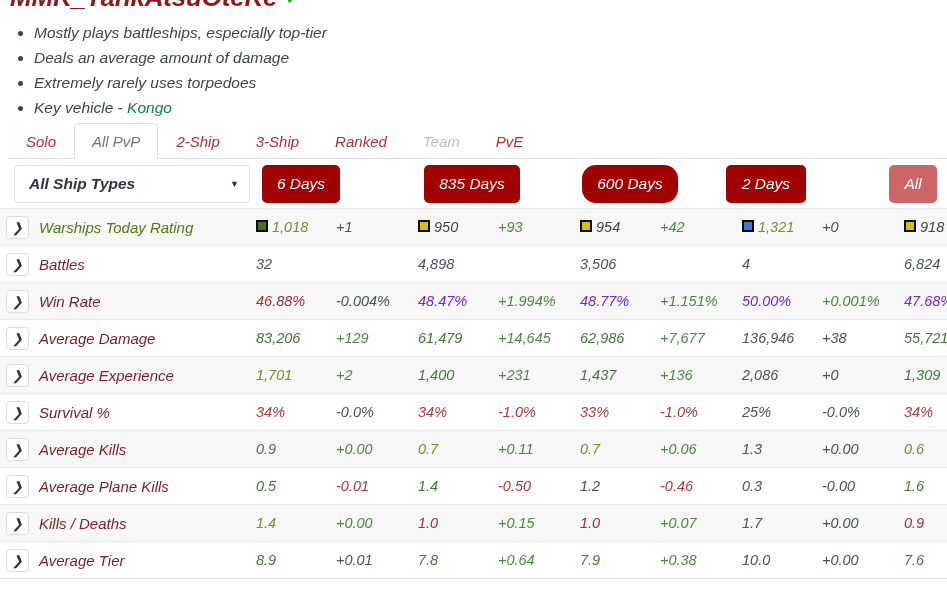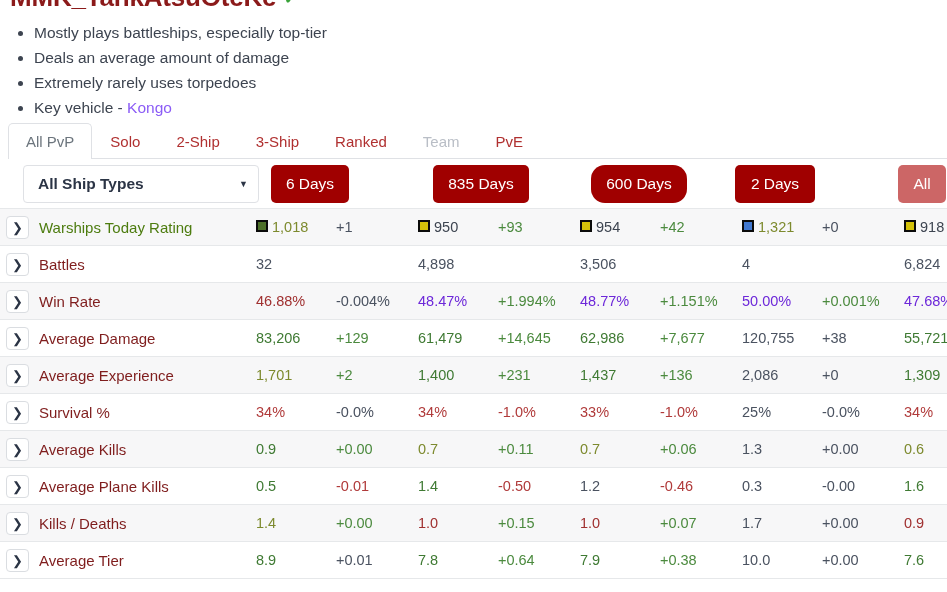--- a/index.html
+++ b/index.html
@@ -3,21 +3,21 @@
 <meta charset="utf-8">
 <style>
   * { box-sizing: border-box; }
   html, body {
     margin: 0; padding: 0;
     width: 947px; height: 592px;
     background: #ffffff;
     font-family: "Liberation Sans", sans-serif;
     overflow: hidden;
   }
-  #app { position: relative; width: 947px; height: 592px; overflow: hidden; }
+  #app { position: relative; width: 947px; height: 592px; overflow: hidden; font-style: italic; }
 
   
   .title-row {
     position: absolute;
     left: 10px;
     top: -18px;
     display: flex;
     align-items: center;
     gap: 7px;
     white-space: nowrap;
@@ -43,21 +43,21 @@
     padding: 0 0 0 24px;
     list-style: disc;
   }
   .summary li {
     font-size: 15.5px;
     line-height: 22px;
     color: #3d4450;
     margin-bottom: 3px;
   }
   .summary li .ship-link {
-    color: #8b5cf6;
+    color: #15803d;
     text-decoration: none;
   }
 
   
   .tabs {
     position: absolute;
     left: 8px;
     top: 120px;
     width: 939px;
     height: 39px;
@@ -83,21 +83,21 @@
     border-color: #dfe1e5 #dfe1e5 #ffffff;
   }
   .tab.disabled {
     color: #b9bec6;
     cursor: default;
   }
 
   
   .filter-bar {
     position: absolute;
-    left: 13px;
+    left: 4px;
     top: 163px;
     width: 792px;
     height: 45px;
   }
   .ship-select {
     position: absolute;
     left: 10px;
     top: 2px;
     width: 236px;
     height: 38px;
@@ -206,22 +206,22 @@
   </div>
 
   <ul class="summary">
       <li><span>Mostly plays battleships, especially top-tier</span></li>
       <li><span>Deals an average amount of damage</span></li>
       <li><span>Extremely rarely uses torpedoes</span></li>
       <li><span>Key vehicle - </span><span class="ship-link">Kongo</span></li>
     </ul>
 
   <div class="tabs">
+      <div class="tab">Solo</div>
       <div class="tab active">All PvP</div>
-      <div class="tab">Solo</div>
       <div class="tab">2-Ship</div>
       <div class="tab">3-Ship</div>
       <div class="tab">Ranked</div>
       <div class="tab disabled">Team</div>
       <div class="tab">PvE</div>
     </div>
 
   <div class="filter-bar">
     <div class="ship-select">
       <span class="sel-label">All Ship Types</span>
@@ -293,21 +293,21 @@
               <span class="chev">❯</span>
               <span class="lbl">Average Damage</span>
             </div>
           </td>
           <td class="c-val"><span class="v k-dgreen">83,206</span></td>
           <td class="c-dlt k-green">+129</td>
           <td class="c-val"><span class="v k-dgreen">61,479</span></td>
           <td class="c-dlt k-green">+14,645</td>
           <td class="c-val"><span class="v k-dgreen">62,986</span></td>
           <td class="c-dlt k-green">+7,677</td>
-          <td class="c-val"><span class="v k-gray">120,755</span></td>
+          <td class="c-val"><span class="v k-gray">136,946</span></td>
           <td class="c-dlt k-gray">+38</td>
           <td class="c-val-w"><span class="v k-dgreen">55,721</span></td>
         </tr>
         <tr class="odd">
           <td class="c-name">
             <div class="name-cell">
               <span class="chev">❯</span>
               <span class="lbl">Average Experience</span>
             </div>
           </td>

